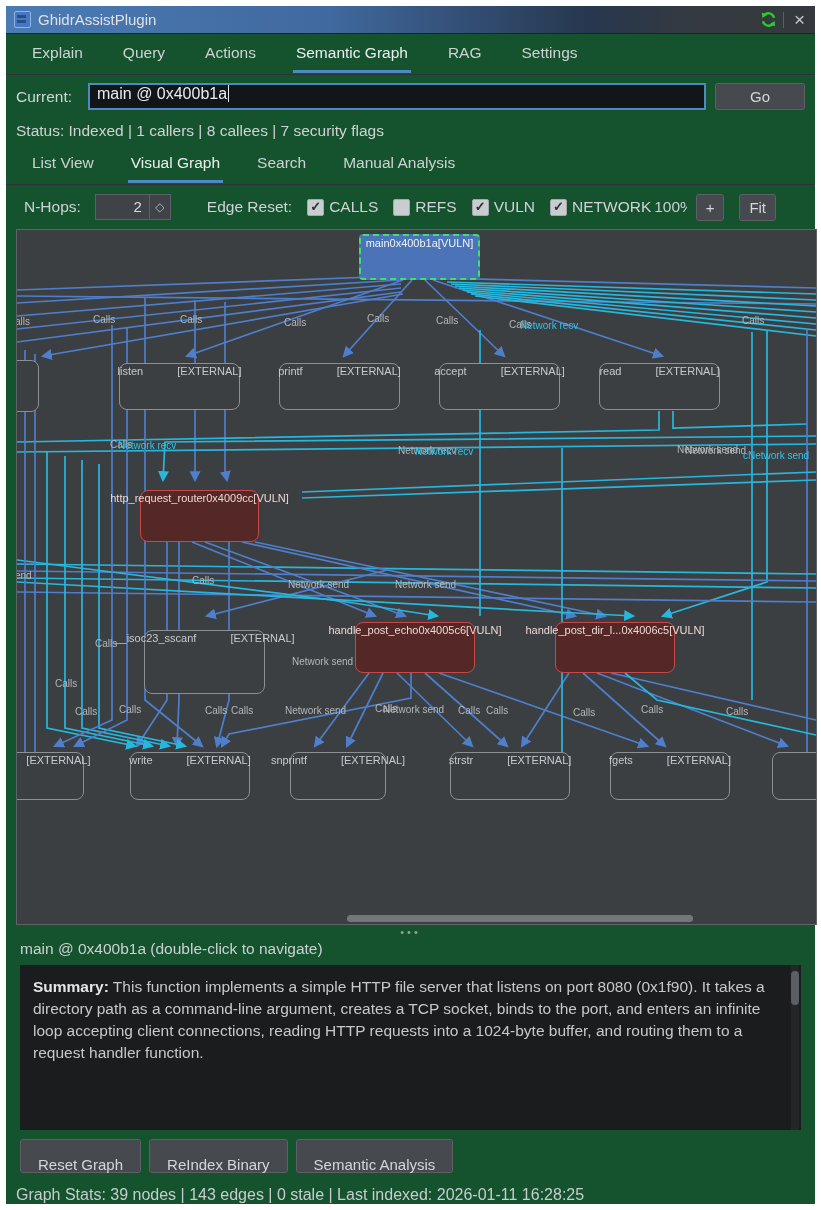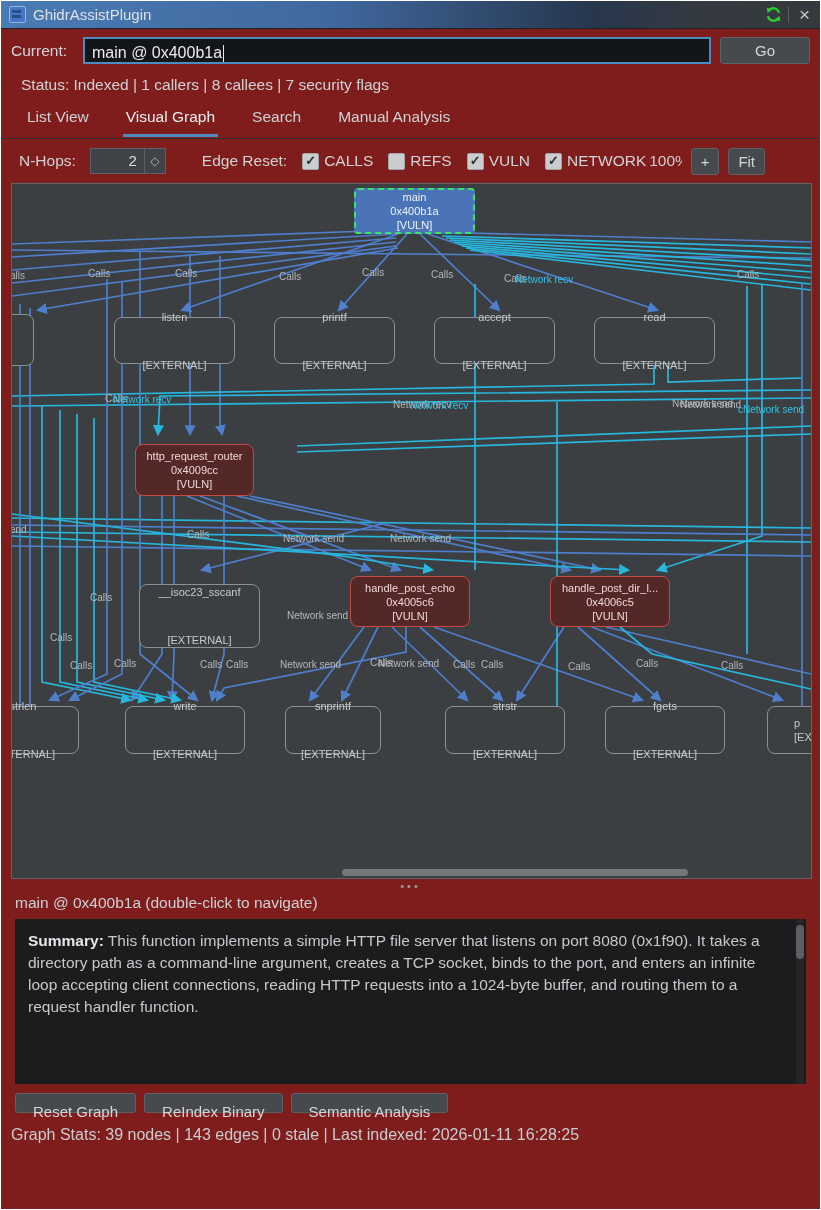--- a/index.html
+++ b/index.html
@@ -1,18 +1,18 @@
 <!DOCTYPE html>
 <html><head>
 <meta charset="utf-8">
 <style>
   html,body{margin:0;padding:0;background:#2e3236;}
   body{width:821px;height:1210px;overflow:hidden;font-family:"Liberation Sans",sans-serif;
        -webkit-font-smoothing:antialiased;}
-  .window{width:821px;height:1210px;background:#7f1d1d;position:relative;border:1px solid #ffffff;box-sizing:border-box;}
+  .window{width:821px;height:1210px;background:#14532d;position:relative;border:6px solid #ffffff;box-sizing:border-box;}
 
   
   .titlebar{height:27px;display:flex;align-items:center;
     background:linear-gradient(90deg,#4b7bb4 0%,#40699f 40%,#27374e 72%,#343a40 85%,#35393d 100%);
     border-bottom:1px solid #1e2226;padding:0 6px;}
   .plug-ic{width:15px;height:15px;background:#4577c4;border:1px solid #8fb6e4;border-radius:2px;
     margin:0 7px 0 2px;position:relative;flex:none;}
   .plug-ic:before{content:"";position:absolute;left:2px;top:3px;width:9px;height:3px;background:#2b4e86;}
   .plug-ic:after{content:"";position:absolute;left:2px;top:8px;width:9px;height:3px;background:#2b4e86;}
   .title{color:#dde1e5;font-size:15px;flex:1;}
@@ -22,55 +22,55 @@
 
   
   .tabrow{display:flex;gap:34px;padding:0 0 0 23px;height:40px;align-items:center;border-bottom:1px solid #2e3235;}
   .tab{color:#ced2d5;font-size:15.5px;padding:9px 3px 8px 3px;border-bottom:3px solid transparent;cursor:default;}
   .tab.active{color:#eceef0;border-bottom-color:#4d8ac0;}
 
   
   .current-row{display:flex;align-items:center;padding:8px 10px 6px 10px;}
   .cur-label{color:#d3d6d9;font-size:15.5px;margin-right:16px;flex:none;}
   .cur-input{flex:1;height:27px;background:#131619;border:2px solid #4d8ac0;box-sizing:border-box;
-    color:#e9ebee;font-size:16px;display:flex;align-items:flex-end;padding:0 7px;}
+    color:#e9ebee;font-size:16px;display:flex;align-items:flex-start;padding:0 7px;}
   .caret{display:inline-block;width:1px;height:17px;background:#e6e9eb;margin-left:1px;}
   .btn{background:#46494d;border:1px solid #5d6165;border-radius:3px;color:#d4d7d9;
     font-size:15px;font-family:inherit;}
   .go-btn{width:90px;height:27px;margin-left:9px;flex:none;}
 
-  .status-line{color:#d0d3d6;font-size:15.5px;padding:6px 0 4px 20px;}
+  .status-line{color:#d0d3d6;font-size:15.5px;padding:6px 0 4px 10px;}
 
   
   .subtabrow{display:flex;gap:31px;padding:0 0 0 23px;height:40px;align-items:center;border-bottom:1px solid #2e3235;}
 
   
   .controls{display:flex;align-items:center;height:44px;padding-left:18px;color:#d0d3d6;font-size:15.5px;}
   .spinner{display:flex;margin-left:14px;width:76px;height:26px;background:#3f4347;border:1px solid #5d6165;
     box-sizing:border-box;align-items:stretch;}
   .spin-val{flex:1;color:#dadde0;text-align:right;padding:3px 7px 0 0;font-size:15px;}
   .spin-arrows{width:20px;border-left:1px solid #5d6165;color:#aab0b4;font-size:12px;
     display:flex;align-items:center;justify-content:center;}
   .et-label{margin-left:36px;}
   .cb{display:flex;align-items:center;margin-left:15px;gap:5px;cursor:default;}
   .cb-box{width:15px;height:15px;background:#c9cdcf;border:1px solid #a3a7a9;border-radius:2px;
     color:#2e3236;font-size:13px;line-height:14px;text-align:center;font-weight:bold;flex:none;}
   .zoomlabel{display:inline-block;width:33px;overflow:hidden;text-align:right;white-space:nowrap;
     margin-left:3px;color:#ccd0d3;flex:none;}
   .plus-btn{width:28px;height:27px;margin-left:9px;flex:none;}
-  .fit-btn{width:37px;height:27px;margin-left:9px;flex:none;}
+  .fit-btn{width:37px;height:27px;margin-left:15px;flex:none;}
 
   
   .graph-panel{position:relative;margin-left:10px;width:801px;height:696px;border:1px solid #606468;
     box-sizing:border-box;overflow:hidden;background:#3b3f42;}
   #edge-svg{position:absolute;left:0;top:0;}
   .eb{stroke:#4f7ecb;stroke-width:1.7;fill:none;}
   .ec{stroke:#27b7dd;stroke-width:1.7;fill:none;}
   .node{position:absolute;box-sizing:border-box;border-radius:8px;text-align:center;font-size:11px;
-    display:flex;flex-direction:column;justify-content:center;background:#3b3f42;}
+    display:flex;flex-direction:row;justify-content:center;background:#3b3f42;}
   .node .nl{line-height:14px;white-space:nowrap;}
   .node.ext{border:1px solid #8b9094;color:#c6cacd;gap:34px;}
   .node.ext-right{border:1px solid #8b9094;color:#c6cacd;text-align:left;}
   .node.ext-right .nl{padding-left:26px;}
   .node.vuln{border:1.5px solid #c84848;background:#552828;color:#eed6d6;}
   .node.main{border:2px dashed #3be26f;border-radius:4px;background:#4a73b8;color:#eff3f7;}
   .elabel{position:absolute;font-size:10px;color:#b4b8bb;white-space:nowrap;}
   .elabel.cy{color:#35c3e6;}
   .hthumb{position:absolute;left:330px;top:685px;width:346px;height:7px;border-radius:3.5px;background:#73777a;}
 
@@ -81,21 +81,21 @@
   
   .summary-panel{position:relative;margin:0 14px;height:165px;background:#1b1c1e;overflow:hidden;
     padding:11px 26px 0 13px;box-sizing:border-box;color:#c6c8ca;font-size:15.5px;line-height:22px;}
   .summary-panel p{margin:0 0 14px 0;}
   .summary-panel b{color:#e3e5e7;}
   .vtrack{position:absolute;right:2px;top:0;bottom:0;width:8px;background:#242527;}
   .vthumb{position:absolute;right:2px;top:6px;width:8px;height:34px;border-radius:4px;background:#5b5f63;}
 
   
   .footer-btns{display:flex;gap:8px;padding:9px 0 0 14px;}
-  .footer-btns .btn{height:19px;padding:9px 17px;}
+  .footer-btns .btn{height:19px;padding:16px 17px;}
   .stats{color:#c9cccf;font-size:16px;padding:13px 0 0 10px;}
 </style>
 </head>
 <body>
 
 <div class="window">
 
   <div class="titlebar">
     <span class="plug-ic"></span>
     <span class="title">GhidrAssistPlugin</span>
@@ -104,20 +104,28 @@
         <path d="M13.2 6.4 A5.4 5.4 0 0 0 4.2 3.6" stroke="#2ecc2e" stroke-width="2.2" fill="none"></path>
         <polygon points="1.8,1.4 2.2,6.6 6.6,3.8" fill="#2ecc2e"></polygon>
         <path d="M2.8 9.6 A5.4 5.4 0 0 0 11.8 12.4" stroke="#2ecc2e" stroke-width="2.2" fill="none"></path>
         <polygon points="14.2,14.6 13.8,9.4 9.4,12.2" fill="#2ecc2e"></polygon>
       </svg>
       <span class="tb-div"></span>
       <span class="close-x">×</span>
     </span>
   </div>
 
+  <div class="tabrow" id="main-tabs">
+      <div class="tab">Explain</div>
+      <div class="tab">Query</div>
+      <div class="tab">Actions</div>
+      <div class="tab active">Semantic Graph</div>
+      <div class="tab">RAG</div>
+      <div class="tab">Settings</div>
+    </div>
 
   <div class="current-row">
     <span class="cur-label">Current:</span>
     <div class="cur-input">
       <span>main @ 0x400b1a</span>
       <span class="caret"></span>
     </div>
     <button class="btn go-btn">Go</button>
   </div>
 

